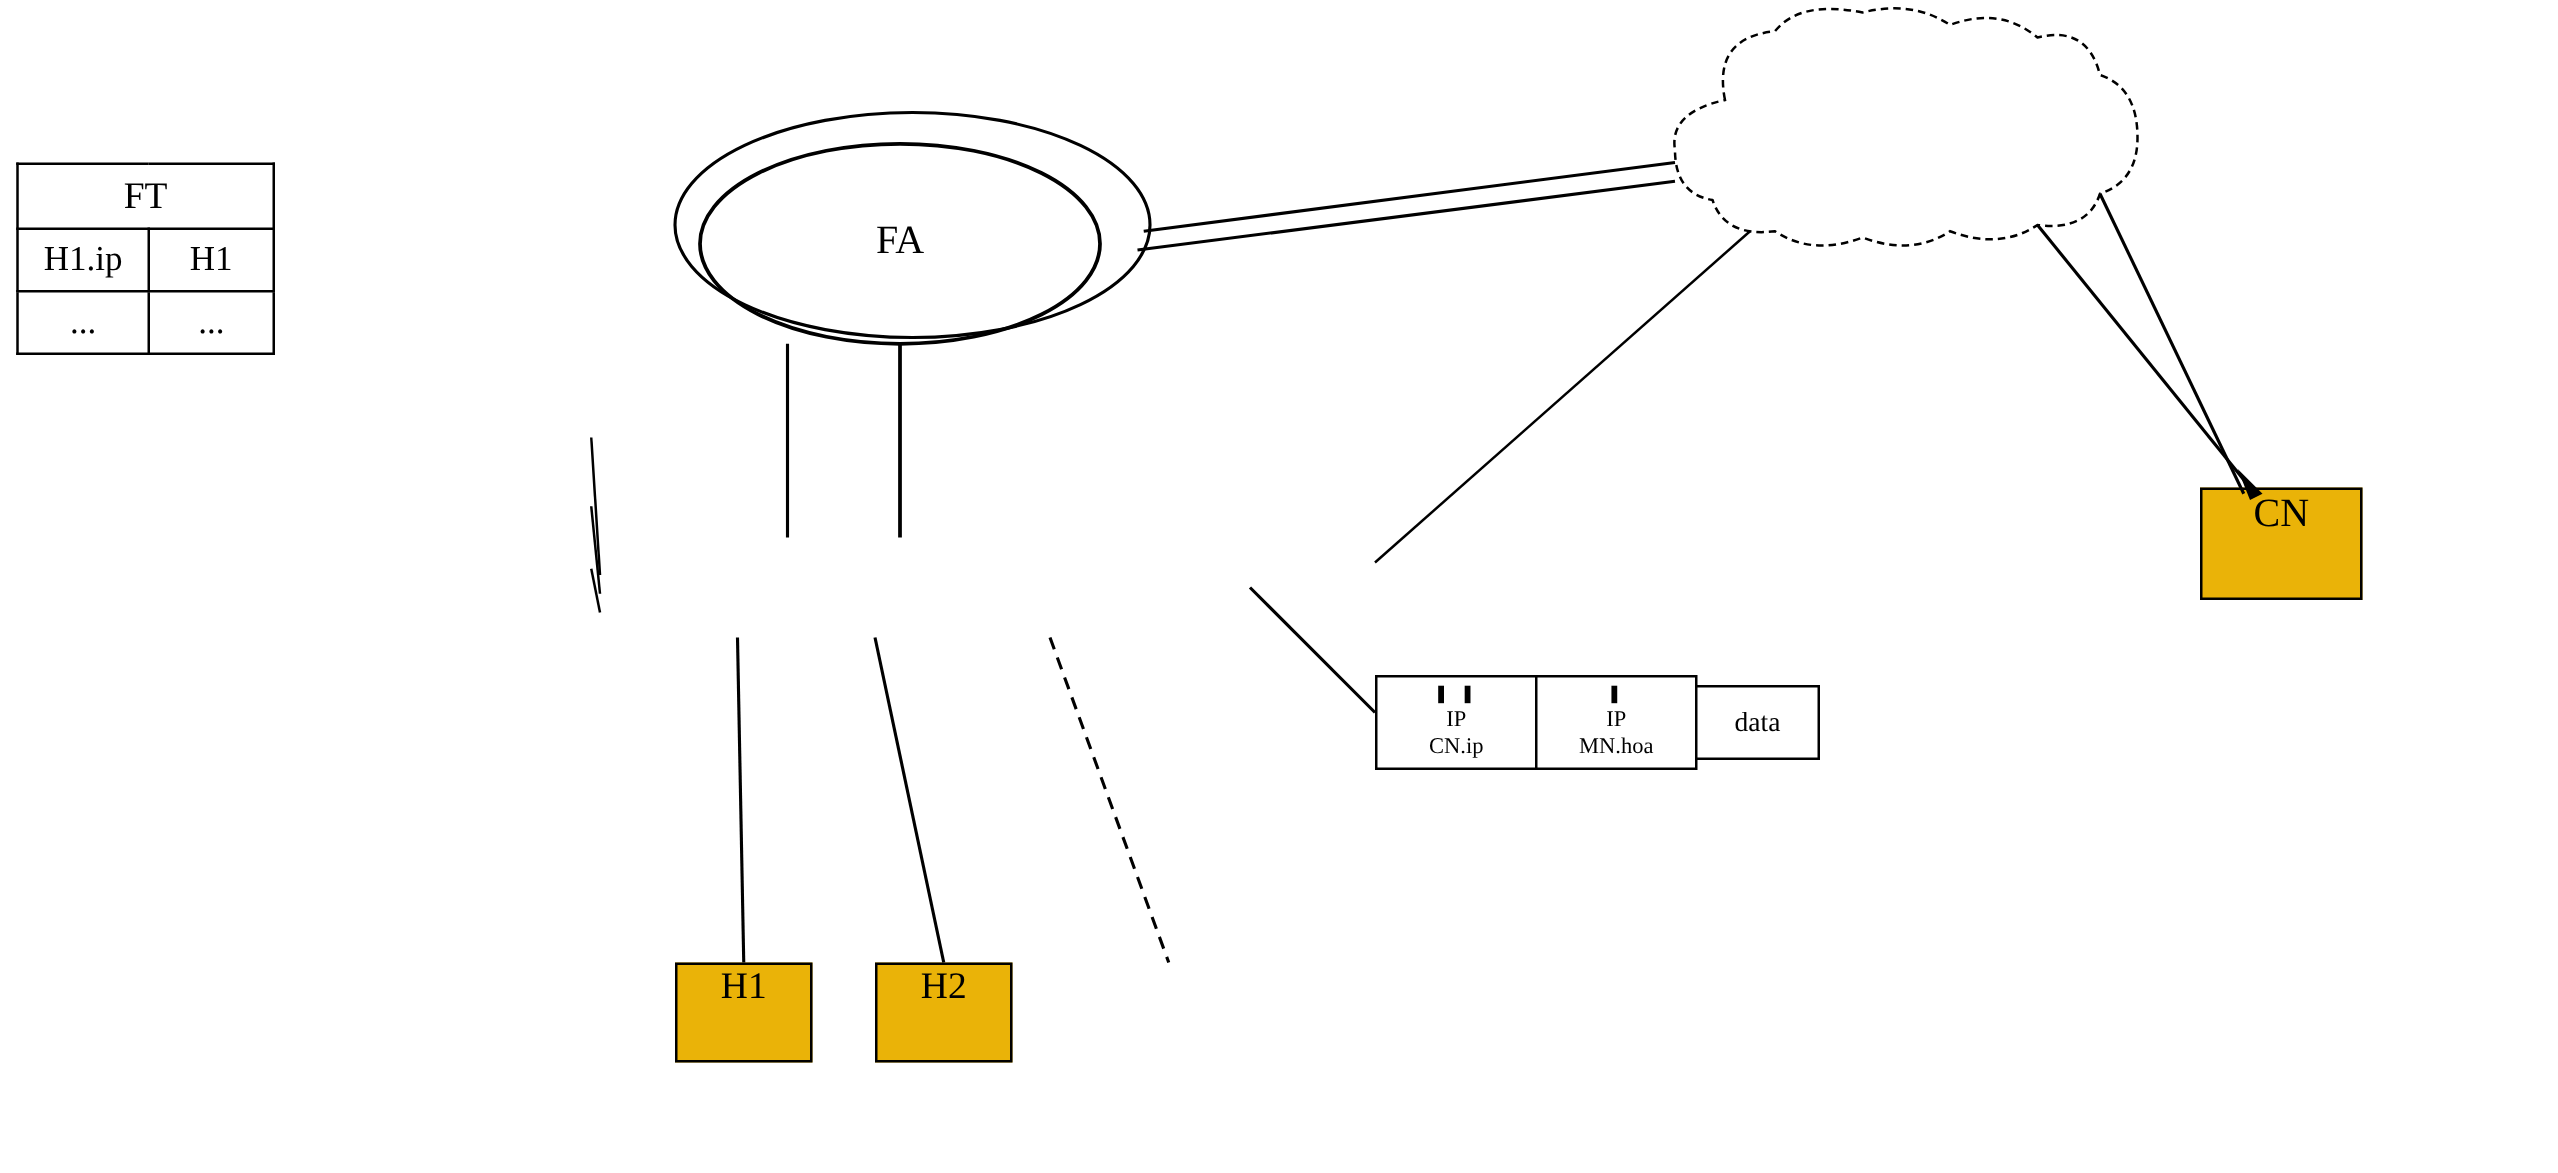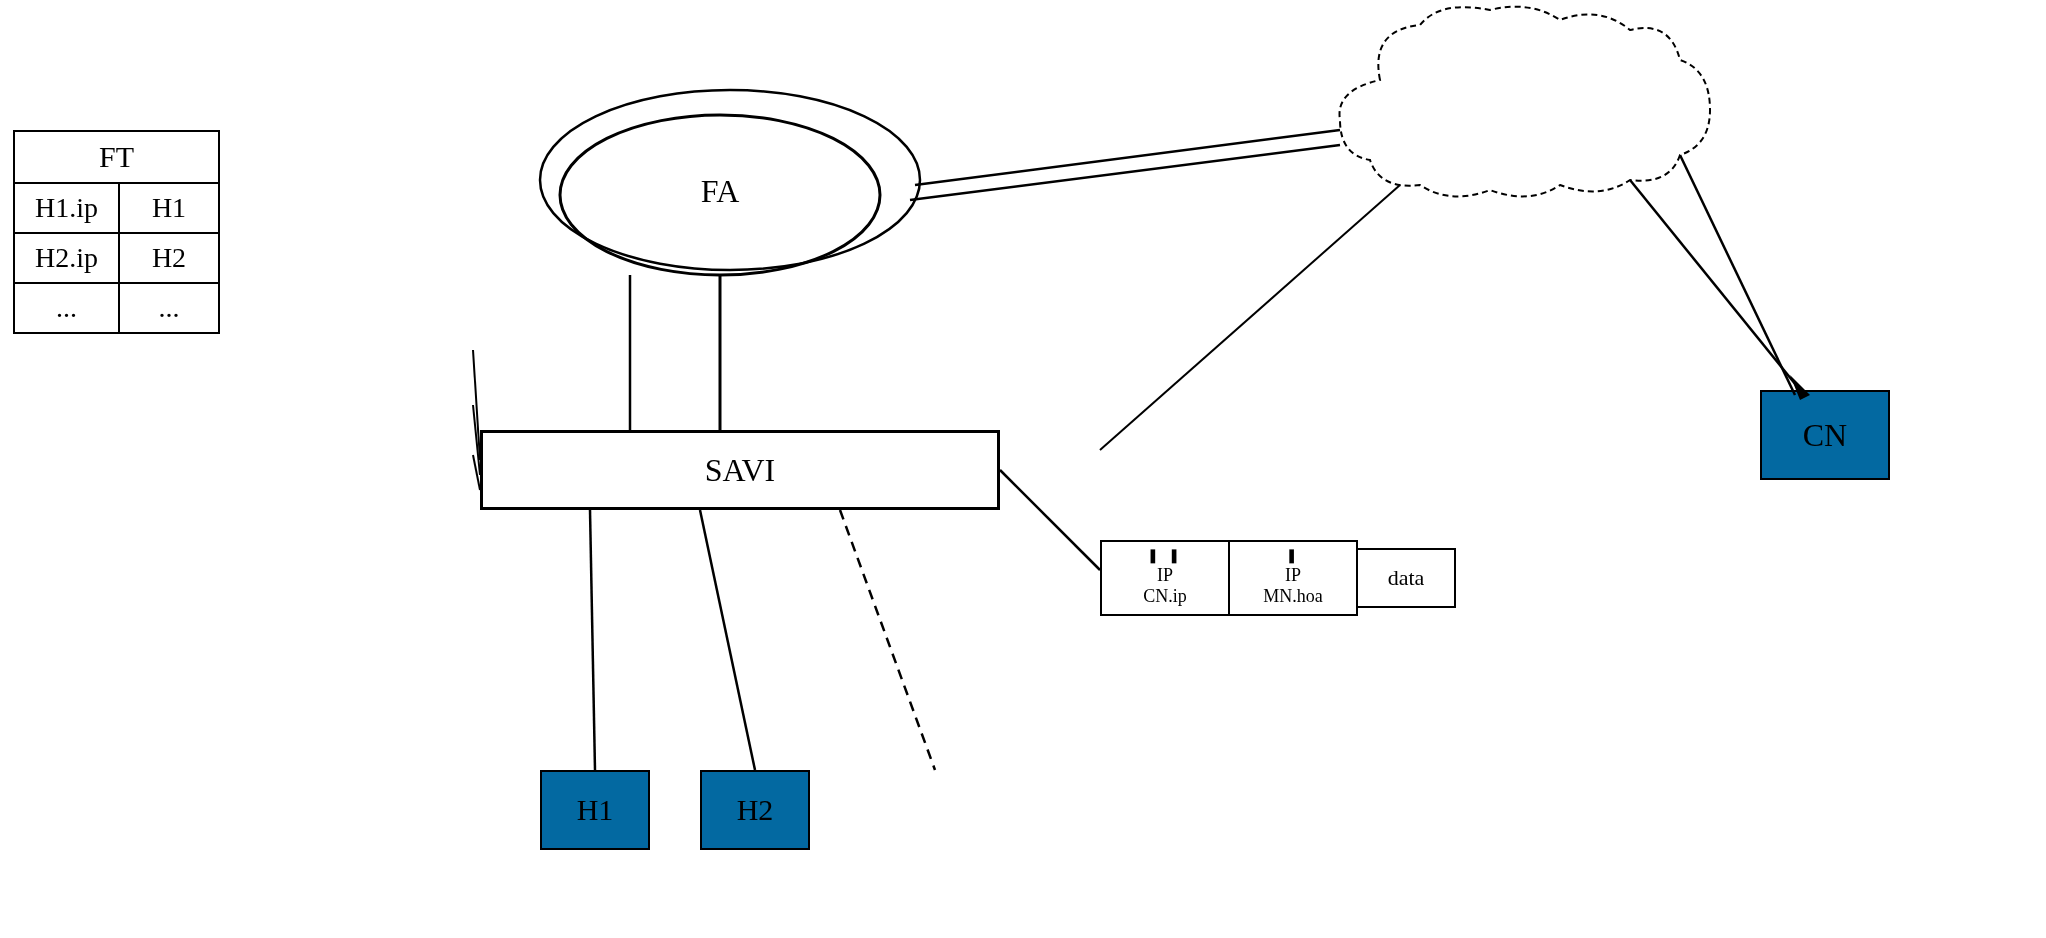--- a/index.html
+++ b/index.html
@@ -38,23 +38,22 @@
       min-width: 100px;
     }
     .ft-table .header-row td {
       font-weight: normal;
       font-size: 30px;
     }
     
     .box {
       position: absolute;
       border: 2.5px solid #000;
-      background: #0369a1;
+      background: #eab308;
       display: flex;
-      align-items: center;
       justify-content: center;
       font-size: 28px;
       font-family: 'Times New Roman', serif;
     }
     
     .savi-box {
       position: absolute;
       border: 3px solid #000;
       background: #fff;
       display: flex;
@@ -95,33 +94,26 @@
   <table class="ft-table">
     <tbody>
         <tr class="header-row">
       <td colspan="2">FT</td>
     </tr>
     <tr>
       <td>H1.ip</td>
       <td>H1</td>
     </tr>
     <tr>
-      <td>H2.ip</td>
-      <td>H2</td>
-    </tr>
-    <tr>
       <td>...</td>
       <td>...</td>
     </tr>
   </tbody>
     </table>
 
-  <div class="savi-box box" style="left: 480px; top: 430px; width: 520px; height: 80px; font-size:32px;">
-    <span>SAVI</span>
-  </div>
 
   <div class="box" style="left: 1760px; top: 390px; width: 130px; height: 90px; font-size:32px;">
     <span>CN</span>
   </div>
 
   <div class="box" style="left: 540px; top: 770px; width: 110px; height: 80px; font-size:30px;">
     <span>H1</span>
   </div>
 
   <div class="box" style="left: 700px; top: 770px; width: 110px; height: 80px; font-size:30px;">

